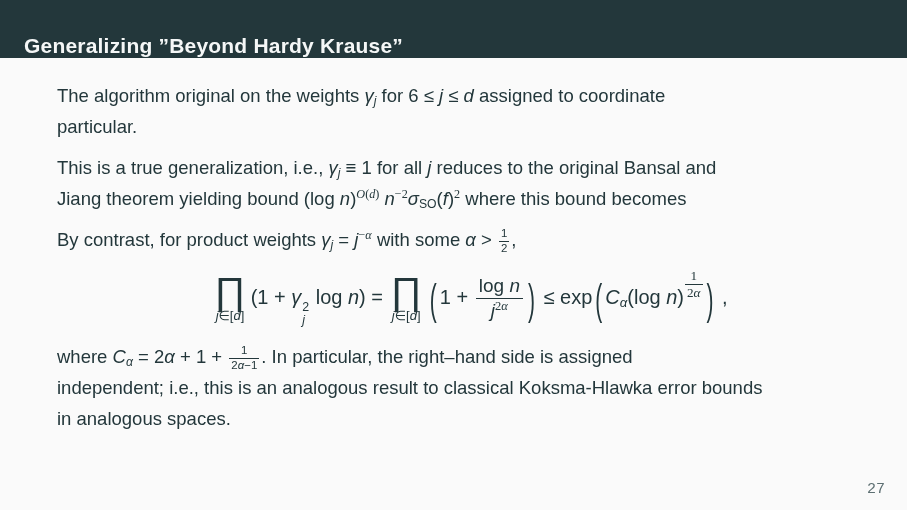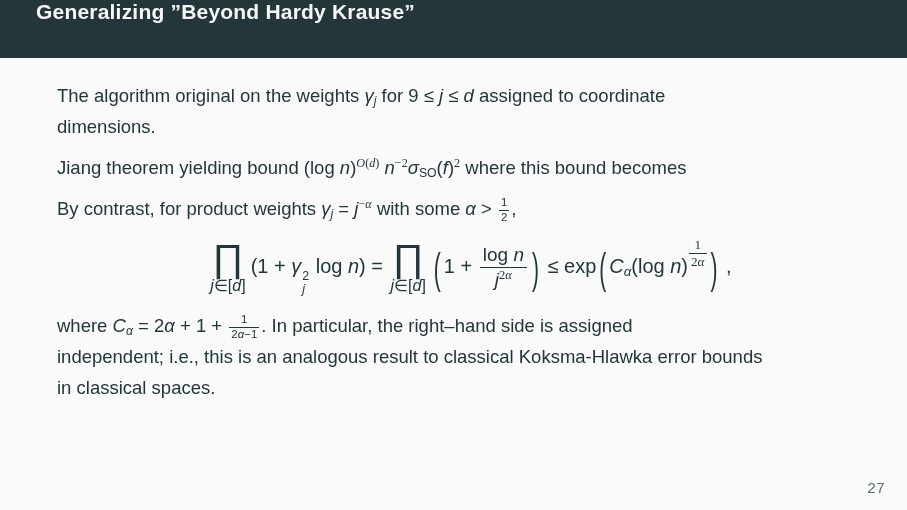--- a/index.html
+++ b/index.html
@@ -10,21 +10,21 @@
     --page-number:#5d6f72;
   }
   html,body{margin:0;padding:0;}
   body{background:#e8e8e8;font-family:"Liberation Sans",sans-serif;}
   .slide{
     position:relative;width:907px;height:510px;overflow:hidden;
     background:var(--background);color:var(--text);
   }
   .titlebar{
     height:58px;background:var(--titlebar);
-    display:flex;align-items:flex-start;padding:0 36px;box-sizing:border-box;
+    display:flex;align-items:flex-end;padding:0 24px;box-sizing:border-box;
   }
   .title{
     margin:0;font-size:21px;font-weight:bold;color:var(--title-text);
     letter-spacing:0.2px;
   }
   .content{
     padding:22px 24px 0 57px;font-size:18.5px;line-height:31px;
   }
   .para{margin:0 0 10px 0;}
   .mline{white-space:nowrap;}
@@ -46,21 +46,21 @@
   .frac.sm{font-size:0.62em;vertical-align:middle;}
   .frac.sm .num,.frac.sm .den{line-height:1.15;padding:0 2px;}
   sup .frac{font-size:1em;margin:0 1px;vertical-align:baseline;}
   sup .frac .num,sup .frac .den{line-height:1.2;padding:0 2px;}
   
   .bigop{
     display:inline-flex;flex-direction:column;align-items:center;
     vertical-align:middle;margin:0 5px 0 2px;
   }
   .bigop .opsym{font-size:38px;line-height:0.95;}
-  .bigop .under{font-size:16px;line-height:1.15;}
+  .bigop .under{font-size:13px;line-height:1.15;}
   
   .bigparen{
     display:inline-block;vertical-align:middle;transform:scaleY(2.05);
     font-weight:300;margin:0 3px;font-size:21px;line-height:1;
   }
   .display-math{
     text-align:center;font-size:20px;margin:4px 0 12px 0;line-height:64px;
   }
   .pagenum{
     position:absolute;right:22px;bottom:12px;
@@ -69,39 +69,40 @@
 </style>
 </head>
 <body>
 
 <div class="slide">
   <header class="titlebar">
     <h1 class="title">Generalizing ”Beyond Hardy Krause”</h1>
   </header>
   <main class="content">
     <div class="para">
-        <div class="mline"><span>The algorithm original on the weights </span><span class="it">γ</span><sub><span class="it">j</span></sub><span> for 9 ≤ </span><span class="it">j</span><span> ≤ </span><span class="it">d</span><span> assigned to coordinate</span></div>
-        <div class="mline"><span>dimensions.</span></div>
+        <div class="mline"><span>The algorithm original on the weights </span><span class="it">γ</span><sub><span class="it">j</span></sub><span> for 6 ≤ </span><span class="it">j</span><span> ≤ </span><span class="it">d</span><span> assigned to coordinate</span></div>
+        <div class="mline"><span>particular.</span></div>
       </div>
     <div class="para">
+        <div class="mline"><span>This is a true generalization, i.e., </span><span class="it">γ</span><sub><span class="it">j</span></sub><span> ≡ 1 for all </span><span class="it">j</span><span> reduces to the original Bansal and</span></div>
         <div class="mline"><span>Jiang theorem yielding bound (log </span><span class="it">n</span><span>)</span><sup><span class="it">O</span><span>(</span><span class="it">d</span><span>)</span></sup><span> </span><span class="it">n</span><sup><span>−2</span></sup><span class="it">σ</span><sub><span>SO</span></sub><span>(</span><span class="it">f</span><span>)</span><sup><span>2</span></sup><span> where this bound becomes</span></div>
       </div>
     <div class="para">
         <div class="mline"><span>By contrast, for product weights </span><span class="it">γ</span><sub><span class="it">j</span></sub><span> = </span><span class="it">j</span><sup><span>−</span><span class="it">α</span></sup><span> with some </span><span class="it">α</span><span> &gt; </span><span class="frac sm"><span class="num"><span>1</span></span><span class="den"><span>2</span></span></span><span>,</span></div>
       </div>
     <div class="display-math"><span class="bigop">
           <span class="opsym">∏</span>
           <span class="under"><span class="it">j</span><span>∈[</span><span class="it">d</span><span>]</span></span>
         </span><span>(1 + </span><span class="it">γ</span><span class="supsub">
           <span class="ss"><span>2</span></span>
           <span class="ss"><span class="it">j</span></span>
         </span><span> log </span><span class="it">n</span><span>) = </span><span class="bigop">
           <span class="opsym">∏</span>
           <span class="under"><span class="it">j</span><span>∈[</span><span class="it">d</span><span>]</span></span>
         </span><span class="bigparen">(</span><span>1 + </span><span class="frac"><span class="num"><span>log </span><span class="it">n</span></span><span class="den"><span class="it">j</span><sup><span>2</span><span class="it">α</span></sup></span></span><span class="bigparen">)</span><span> ≤ exp</span><span class="bigparen">(</span><span class="it">C</span><sub><span class="it">α</span></sub><span>(log </span><span class="it">n</span><span>)</span><sup><span class="frac"><span class="num"><span>1</span></span><span class="den"><span>2</span><span class="it">α</span></span></span></sup><span class="bigparen">)</span><span> ,</span></div>
     <div class="para">
         <div class="mline"><span>where </span><span class="it">C</span><sub><span class="it">α</span></sub><span> = 2</span><span class="it">α</span><span> + 1 + </span><span class="frac sm"><span class="num"><span>1</span></span><span class="den"><span>2</span><span class="it">α</span><span>−1</span></span></span><span>.  In particular, the right–hand side is assigned</span></div>
         <div class="mline"><span>independent; i.e., this is an analogous result to classical Koksma-Hlawka error bounds</span></div>
-        <div class="mline"><span>in classical spaces.</span></div>
+        <div class="mline"><span>in analogous spaces.</span></div>
       </div>
   </main>
   <div class="pagenum">27</div>
 </div>
 
 </body></html>

